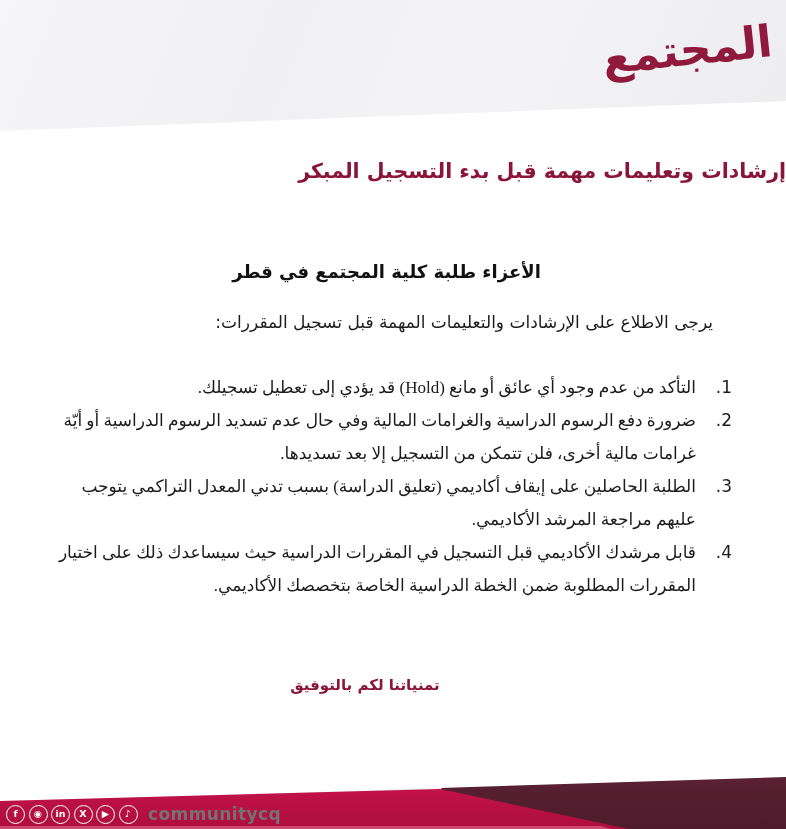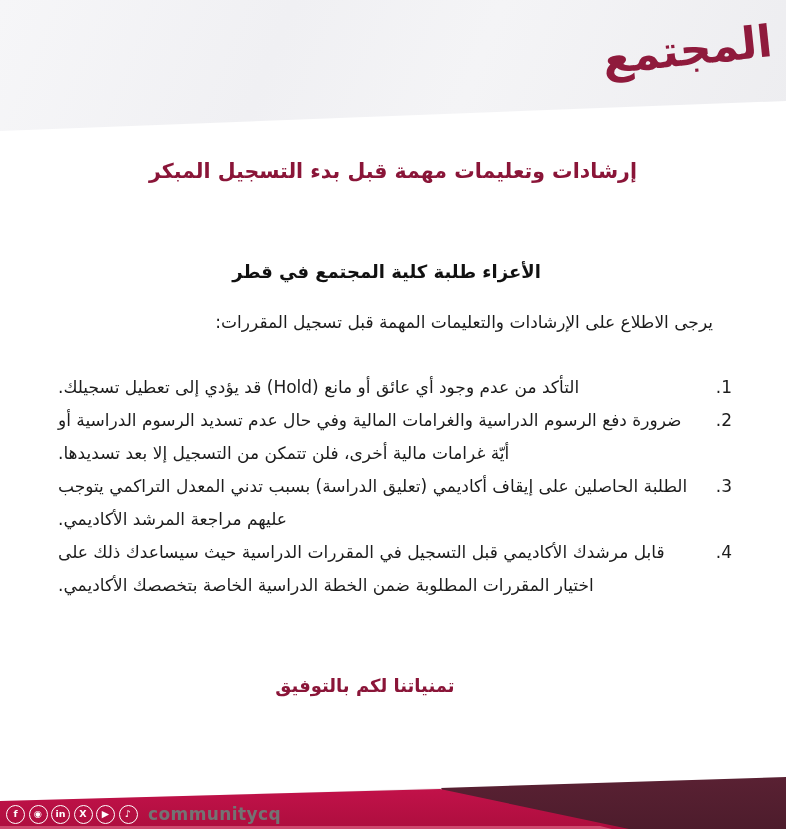--- a/index.html
+++ b/index.html
@@ -22,45 +22,45 @@
     font-size:44px;font-weight:bold;color:#8f1a3c;
     transform:rotate(-6deg);
     letter-spacing:-2px;
     line-height:95px;
   }
 
   
   .content{position:absolute;inset:0;direction:rtl;color:#1c1c1c;}
   .doc-title{
     position:absolute;top:159px;left:0;width:786px;
-    text-align:center;font-size:20.5px;font-weight:bold;color:#8A1538;
+    font-size:20.5px;font-weight:bold;color:#8A1538;
   }
   .greeting{
     position:absolute;top:261px;right:73px;left:60px;
     text-align:center;font-size:18px;font-weight:bold;color:#111;
   }
   .intro{
     position:absolute;top:312px;right:73px;left:60px;
     text-align:right;font-size:17px;
   }
   .instructions{
     position:absolute;top:371px;right:54px;left:58px;
   }
   .instruction-item{
     display:flex;flex-direction:row;align-items:flex-start;
     font-size:17px;line-height:33px;
   }
   .instruction-number{
     flex:0 0 auto;min-width:24px;margin-left:12px;
     direction:rtl;text-align:right;
   }
-  .instruction-text{flex:1 1 auto;text-align:left;}
+  .instruction-text{flex:1 1 auto;text-align:right;font-family:Liberation Serif, serif;}
   .closing{
     position:absolute;top:671px;left:0;width:730px;
-    text-align:center;font-size:18px;font-weight:bold;color:#8A1538;
+    text-align:center;font-size:15px;font-weight:bold;color:#8A1538;
     line-height:29px;
   }
 
   
   .footer{position:absolute;left:0;bottom:0;width:786px;height:54px;}
   .footer-dark{
     position:absolute;inset:0;
     background:linear-gradient(180deg,#5a2133 0%,#4d1c2c 100%);
     clip-path:polygon(0 27px,100% 2px,100% 54px,0 54px);
   }

